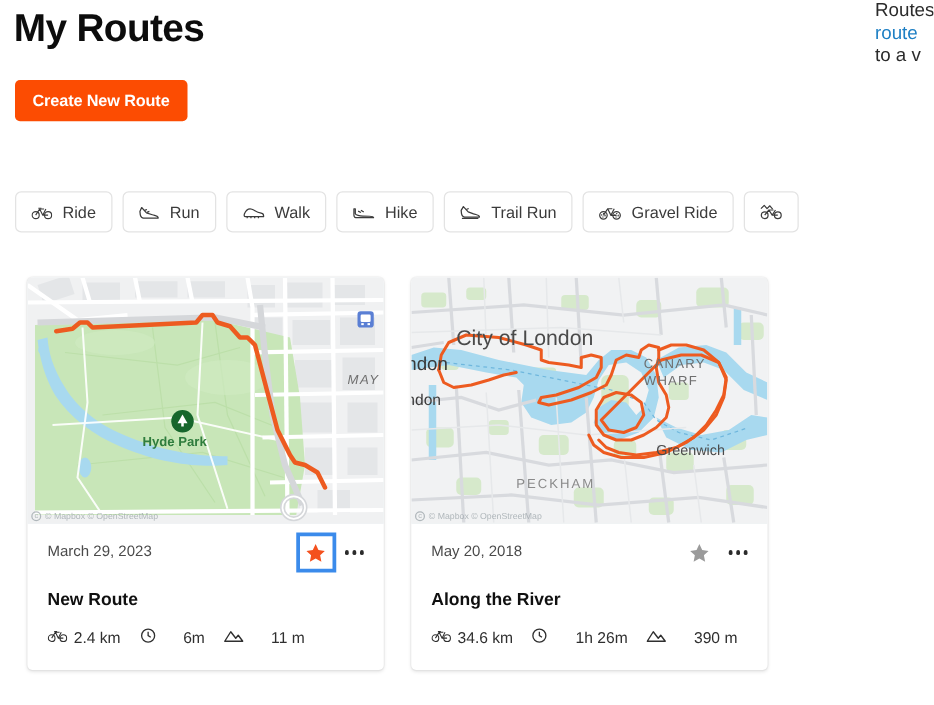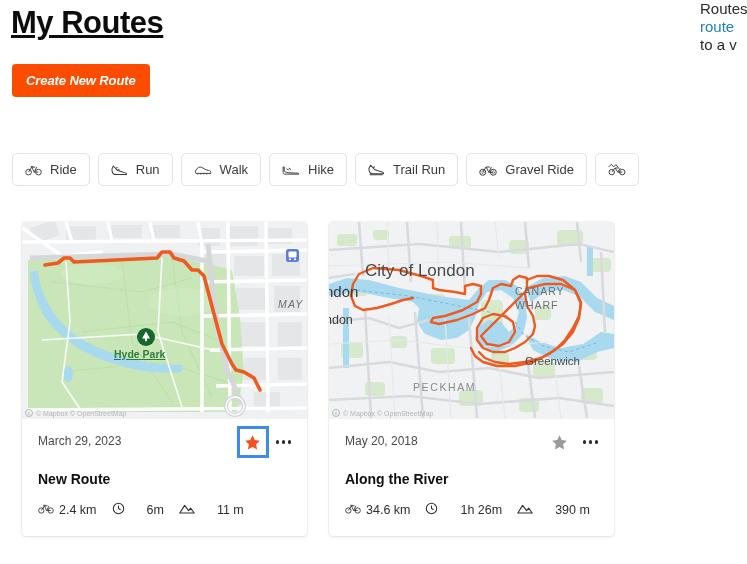--- a/index.html
+++ b/index.html
@@ -9,33 +9,32 @@
     background: #ffffff;
     font-family: "Liberation Sans", sans-serif;
     overflow: hidden;
   }
   .page { position: relative; width: 747px; height: 564px; background:#fff; }
 
   
   .page-title {
     position: absolute; left: 11px; top: 3px;
     font-size: 31px; font-weight: 700; color: #0c0c0c;
-    letter-spacing: -0.5px; line-height: 40px; text-decoration: underline;
+    letter-spacing: -0.5px; line-height: 40px;
   }
   .create-btn {
     position: absolute; left: 12px; top: 64px;
     height: 33px; padding: 0 14px;
     background: #fc4c02; color:#fff;
     border: none; border-radius: 4px;
     font-family: "Liberation Sans", sans-serif;
     font-size: 13px; font-weight: 700;
     letter-spacing: -0.1px;
     display:flex; align-items:center; justify-content:center;
     cursor: pointer;
-    font-style: italic;
   }
 
   
   .promo {
     position: absolute; right: 0px; top: 0px;
     width: 47px; overflow: hidden;
     font-size: 15px; line-height: 18px; color:#2b2b2b;
     white-space: nowrap;
   }
   .promo .l { display:block; }
@@ -301,21 +300,21 @@
 
           <circle cx="213" cy="184" r="9" fill="none" stroke="#d5d7da" stroke-width="4"></circle>
           <circle cx="213" cy="184" r="9" fill="none" stroke="#fff" stroke-width="1.4"></circle>
 
           <g>
             <circle cx="124" cy="115" r="9" fill="#17662c"></circle>
             <path d="M124 109.5 L128 116.5 L120 116.5 Z" fill="#fff"></path>
             <rect x="123" y="116" width="2" height="3.2" fill="#fff"></rect>
           </g>
         </svg>
-        <span class="maplabel" style="left:92px; top:126px; font-size:10.5px; font-weight:700; color:#2f7d3e;text-decoration:underline;">Hyde Park</span>
+        <span class="maplabel" style="left:92px; top:126px; font-size:10.5px; font-weight:700; color:#2f7d3e;">Hyde Park</span>
         <span class="maplabel" style="left:256px; top:76px; font-size:10.5px; letter-spacing:1.2px; color:#6e6e6e;font-style:italic;">MAY</span>
         <div class="attrib">
           <span class="c">c</span>
           <span>© Mapbox © OpenStreetMap</span>
         </div>
       </div>
 
       <div class="card-body">
         <div class="card-date">March 29, 2023</div>
 

